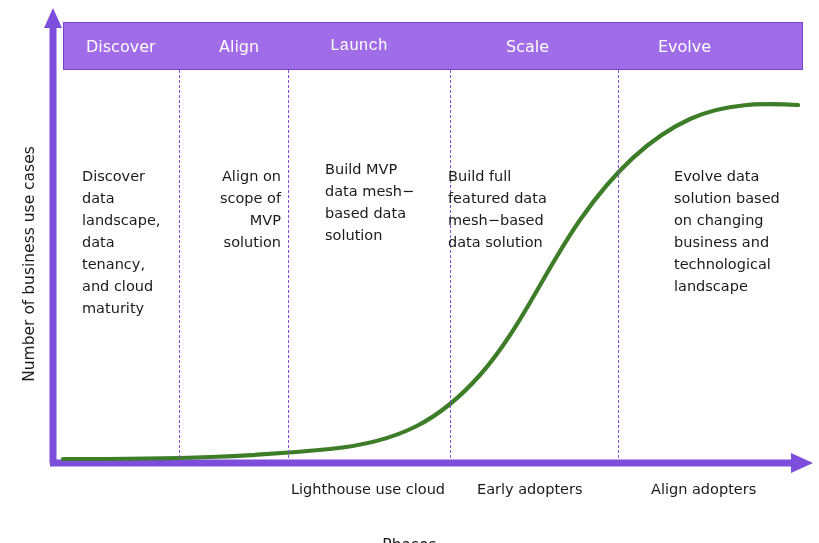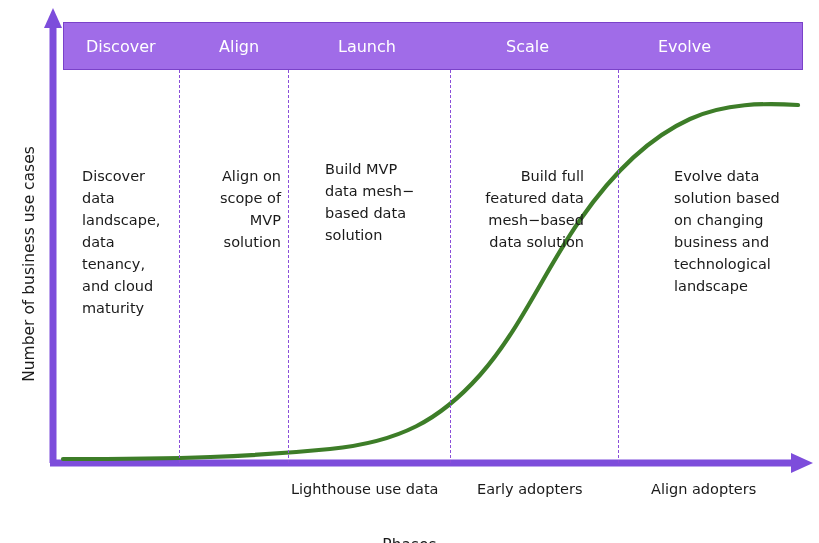--- a/index.html
+++ b/index.html
@@ -117,21 +117,21 @@
              C 180,459 250,457 330,449
              C 400,442 440,420 480,375
              C 520,330 545,270 580,220
              C 612,174 648,138 690,119
              C 725,103 765,103 798,105" fill="none" stroke="#3d7d28" stroke-width="4.2" stroke-linecap="round" stroke-linejoin="round"></path>
   </svg>
 
   <div id="phase-bar">
     <span class="phase-label" style="left:22px;">Discover</span>
     <span class="phase-label" style="left:143px;margin-left:12px;">Align</span>
-    <span class="phase-label" style="left:274px;">Launch</span>
+    <span class="phase-label" style="left:266px;font-family:Liberation Mono, monospace;">Launch</span>
     <span class="phase-label" style="left:442px;">Scale</span>
     <span class="phase-label" style="left:594px;">Evolve</span>
   </div>
 
   <div class="divider" style="left:179px;"></div>
   <div class="divider" style="left:288px;"></div>
   <div class="divider" style="left:450px;"></div>
   <div class="divider" style="left:618px;"></div>
 
   <div class="phase-text" style="left:82px;  top:165px; width:92px;">Discover
@@ -142,31 +142,31 @@
 and cloud
 maturity</div>
   <div class="phase-text" style="left:199px; top:165px; width:82px;text-align:right;">Align on
 scope of
 MVP
 solution</div>
   <div class="phase-text" style="left:325px; top:158px; width:112px;">Build MVP
 data mesh−
 based data
 solution</div>
-  <div class="phase-text" style="left:464px; top:165px; width:120px;text-align:right;">Build full
+  <div class="phase-text" style="left:448px; top:165px; width:120px;">Build full
 featured data
 mesh−based
 data solution</div>
   <div class="phase-text" style="left:674px; top:165px; width:125px;">Evolve data
 solution based
 on changing
 business and
 technological
 landscape</div>
 
-  <div class="adopter-label" style="left:291px; top:481px;">Lighthouse use data</div>
+  <div class="adopter-label" style="left:291px; top:481px;">Lighthouse use cloud</div>
   <div class="adopter-label" style="left:477px; top:481px;">Early adopters</div>
   <div class="adopter-label" style="left:651px; top:481px;">Align adopters</div>
 
   <div id="x-axis-title">Phases</div>
   <div id="y-axis-title">Number of business use cases</div>
 
 </div>
 
 </body></html>

